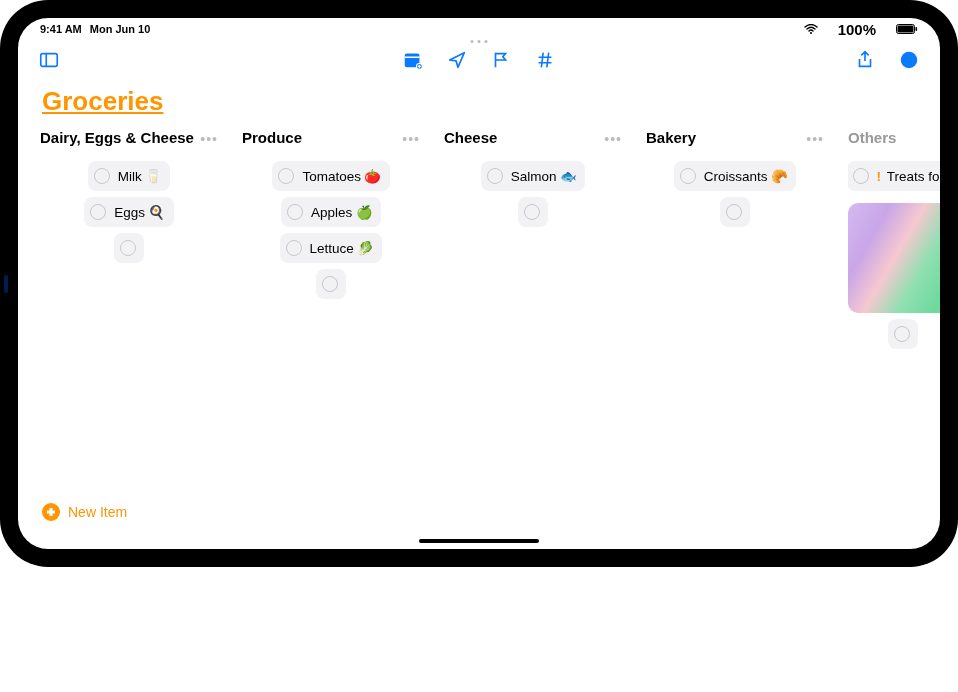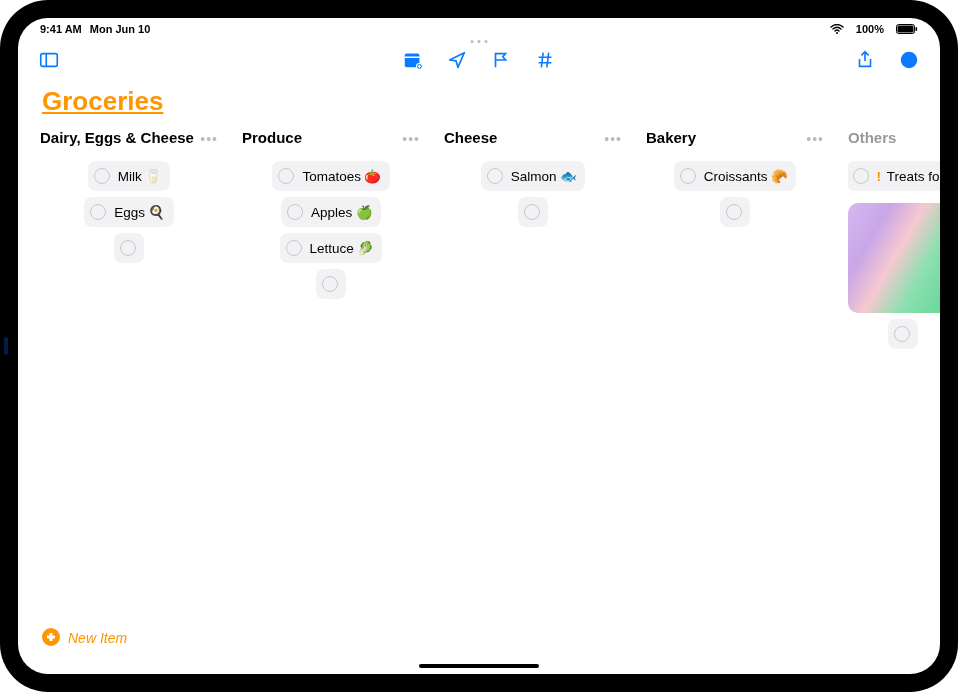--- a/index.html
+++ b/index.html
@@ -6,21 +6,21 @@
   body {
     font-family: -apple-system, BlinkMacSystemFont, "Helvetica Neue", sans-serif;
     background: #fff;
     width: 958px;
     height: 692px;
     overflow: hidden;
   }
   
   .device {
     width: 958px;
-    height: 692px;
+    height: 567px;
     background: #000;
     border-radius: 48px;
     padding: 18px;
     position: relative;
   }
   .screen {
     width: 100%;
     height: 100%;
     background: #fff;
     border-radius: 30px;
@@ -35,21 +35,21 @@
     display: flex;
     align-items: center;
     justify-content: space-between;
     padding: 0 22px;
     font-size: 11px;
     font-weight: 600;
     color: #000;
   }
   .statusbar .left { display:flex; gap:8px; align-items:center; }
   .statusbar .left .time { font-weight: 700; }
-  .statusbar .right { display:flex; gap:12px; align-items:center; font-size:11px; }
+  .statusbar .right { display:flex; gap:20px; align-items:center; font-size:15px; }
   .multitask-dots { position:absolute; left:50%; top:22px; transform:translateX(-50%); display:flex; gap:4px; }
   .multitask-dots span { width:3px; height:3px; border-radius:50%; background:#bbb; }
   .wifi-icon, .battery-icon { display:inline-flex; align-items:center; }
   
   .toolbar {
     height: 40px;
     display:flex;
     align-items:center;
     padding: 0 20px;
     position: relative;
@@ -139,26 +139,25 @@
     margin-top:6px;
     border-radius:10px;
     height:110px;
     width:100%;
     background: linear-gradient(120deg, #d6b9f0 0%, #c9a6e8 25%, #f6c8d0 45%, #8fe0b0 65%, #6fd99e 85%);
   }
   
   .bottombar {
     position:absolute;
     left:24px; bottom:28px;
-    display:flex; align-items:flex-end; gap:8px;
+    display:flex; align-items:center; gap:8px;
     color:#ff9500;
     font-size:14px;
     font-weight:500;
     cursor:pointer;
-    font-style:italic;
   }
   .bottombar .plus {
     width:18px; height:18px; border-radius:50%;
     background:#ff9500; color:#fff; display:flex; align-items:center; justify-content:center;
   }
   .bottombar .plus svg { width:12px; height:12px; stroke:#fff; stroke-width:3; }
   .home-indicator {
     position:absolute; bottom:6px; left:50%; transform:translateX(-50%);
     width:120px; height:4px; border-radius:3px; background:#000;
   }

